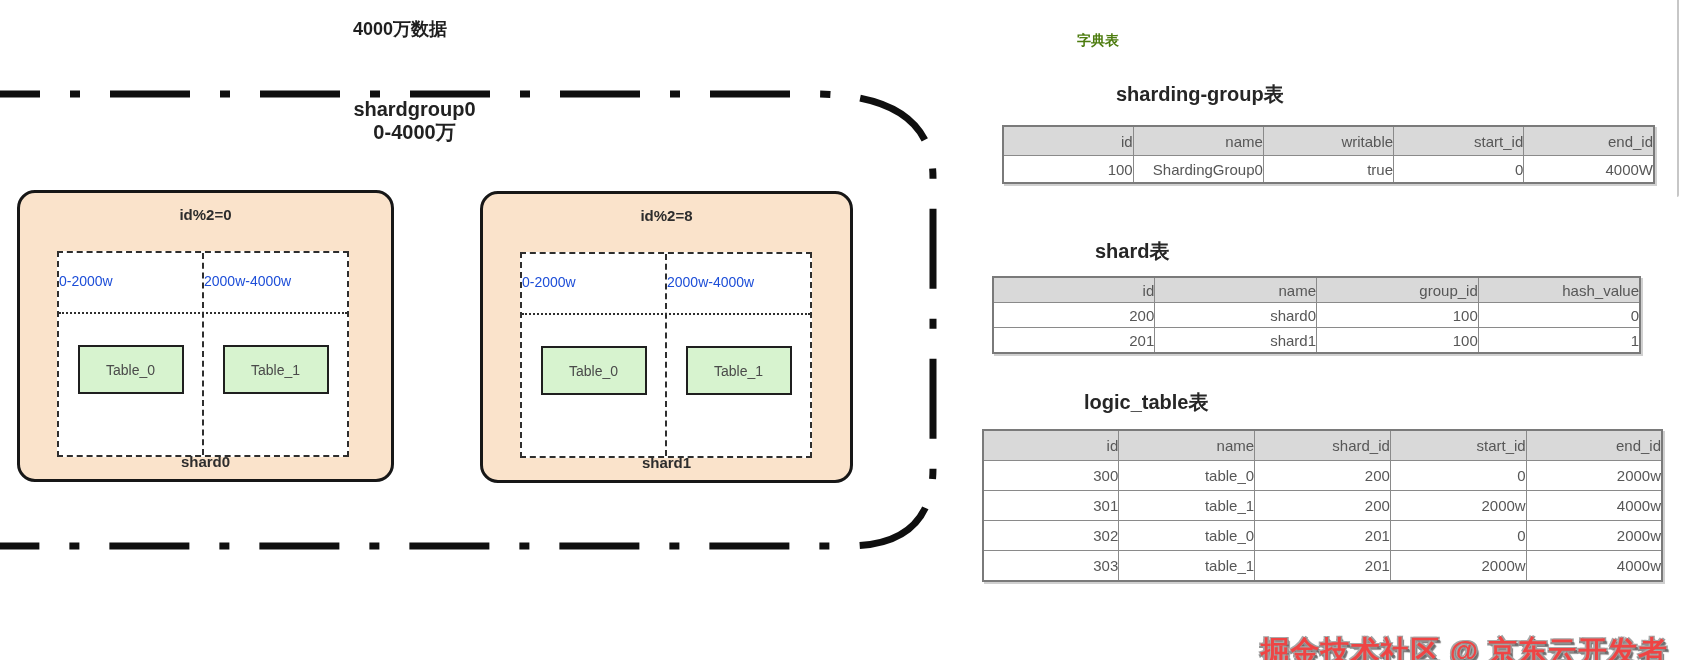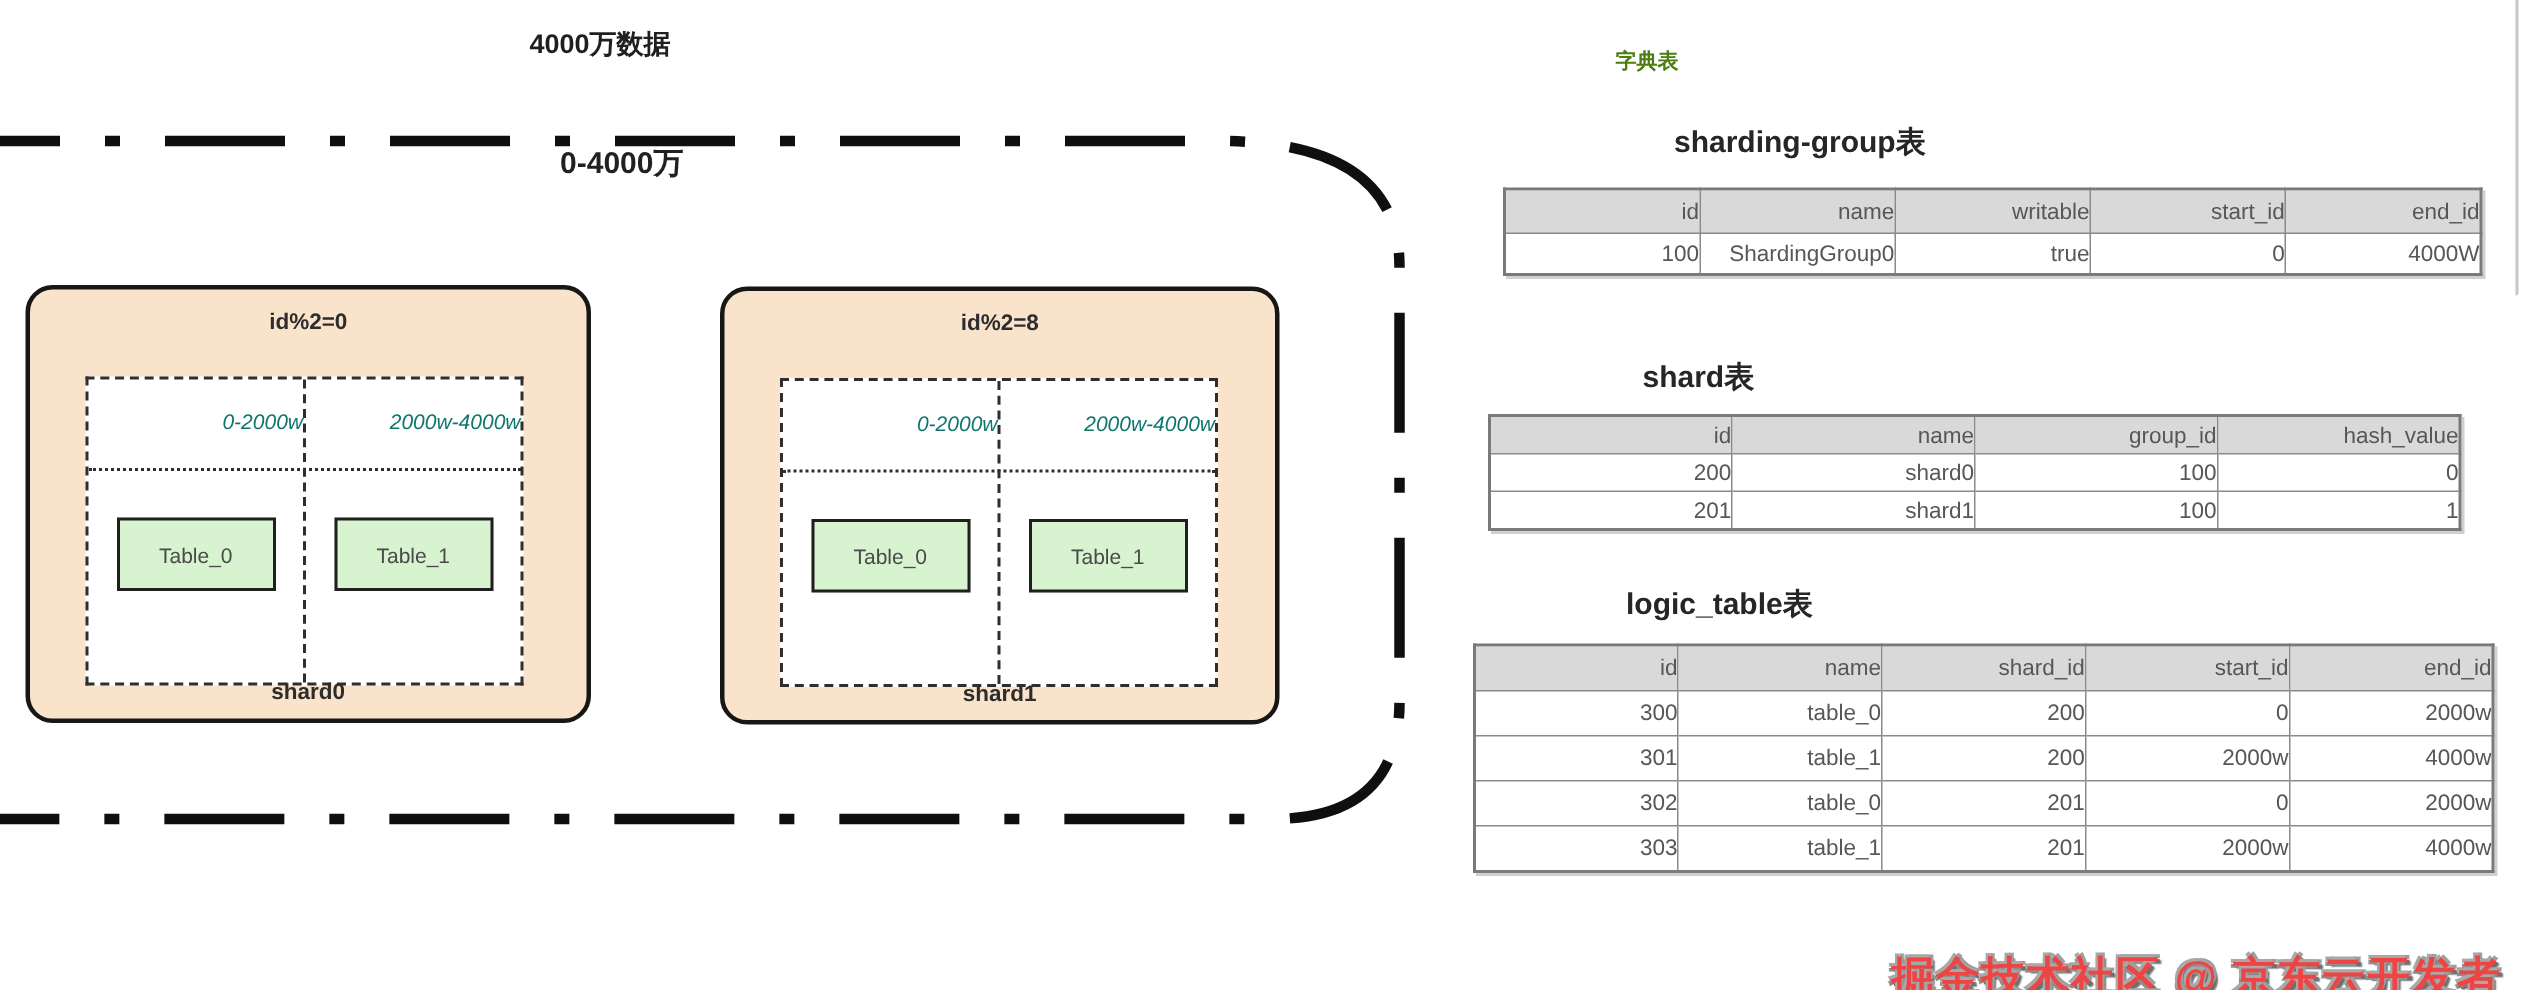--- a/index.html
+++ b/index.html
@@ -20,22 +20,22 @@
   .panel{position:absolute;width:377px;height:292px;background:#fae3cb;
     border:3px solid #171717;border-radius:18px;box-sizing:border-box;}
   .panel.a{left:17px;top:190px;}
   .panel.b{left:480px;top:191px;width:373px;}
   .cond{position:absolute;top:13px;left:0;right:0;text-align:center;
     font-weight:bold;font-size:15px;color:#2d2d2d;}
   .grid{position:absolute;left:37px;top:58px;width:292px;height:206px;background:#ffffff;
     border:2.5px dashed #2e2e2e;box-sizing:border-box;display:flex;}
   .half{position:relative;flex:1;}
   .half + .half{border-left:2.5px dashed #2e2e2e;}
-  .range{position:absolute;top:20px;left:0;right:0;text-align:right;
-    font-size:14px;color:#0f766e;font-style:italic;}
+  .range{position:absolute;top:20px;left:0;right:0;text-align:left;
+    font-size:14px;color:#1d4ed8;}
   .dotline{position:absolute;left:0;right:0;top:59px;border-top:2.5px dotted #2e2e2e;}
   .tbox{position:absolute;top:92px;left:50%;transform:translateX(-50%);
     width:106px;height:49px;background:#d7f3cf;border:2.5px solid #1f1f1f;box-sizing:border-box;
     display:flex;align-items:center;justify-content:center;font-size:14px;color:#4a4a4a;}
   .sname{position:absolute;bottom:9px;left:0;right:0;text-align:center;
     font-weight:bold;font-size:15px;color:#2d2d2d;}
 
   
   .dict-label{position:absolute;left:1048px;top:32px;width:100px;text-align:center;
     font-size:14px;font-weight:600;color:#4d7c0f;}
@@ -69,20 +69,21 @@
 
 <div class="stage">
 
   <svg class="boundary-svg" viewBox="0 0 1682 660" xmlns="http://www.w3.org/2000/svg">
     <path d="M -40 94 H 818 Q 933 96 933 178 V 468 Q 933 546 848 546 H -40" fill="none" stroke="#0f0f0f" stroke-width="7" stroke-dasharray="80 30 10 30"></path>
   </svg>
 
   <div class="data-volume">4000万数据</div>
 
   <div class="group-label">
+    <div>shardgroup0</div>
     <div>0-4000万</div>
   </div>
 
   <div class="panel a">
     <div class="cond">id%2=0</div>
     <div class="grid">
       <div class="half">
         <div class="range">0-2000w</div>
         <div class="tbox">
           <span>Table_0</span>

